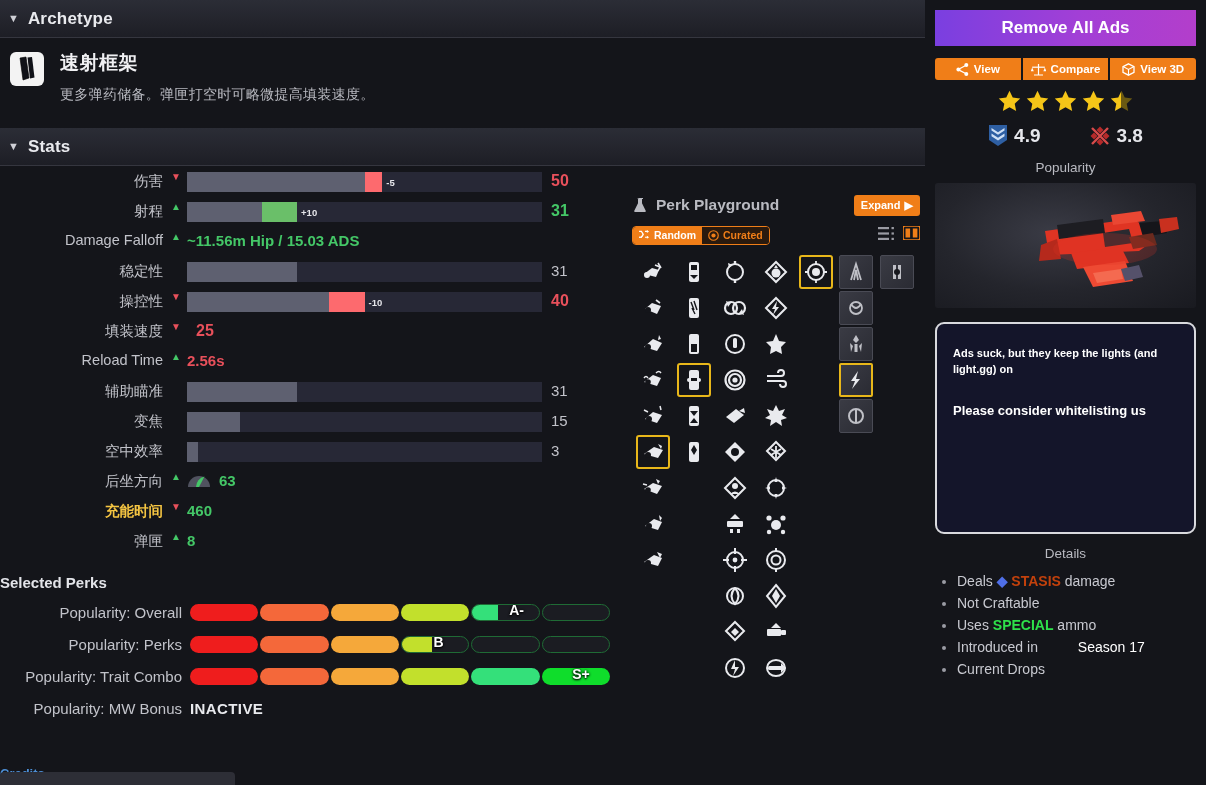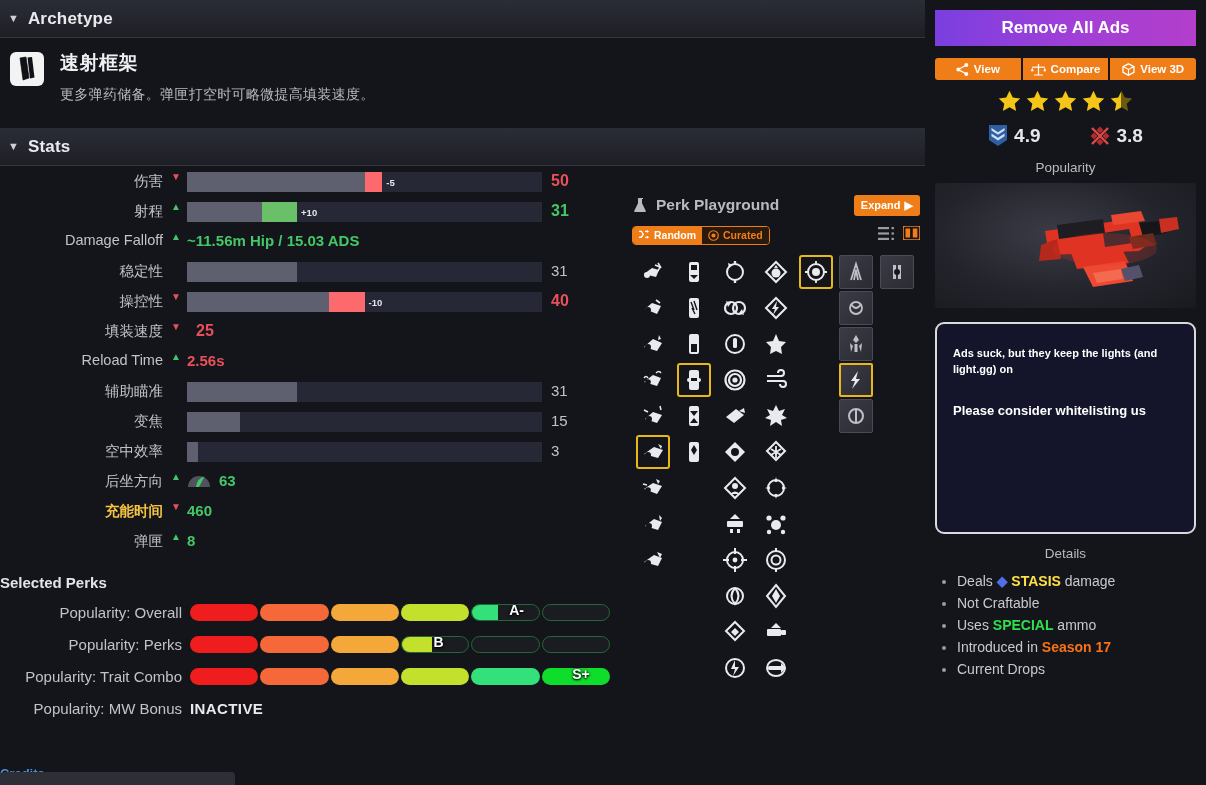--- a/index.html
+++ b/index.html
@@ -179,23 +179,23 @@
   .adbox {
     margin-top: 14px; height: 212px; border: 2px solid #d9dade; border-radius: 9px;
     background: #14152a; padding: 22px 16px;
   }
   .adbox .h { font-size: 11px; font-weight: bold; color: #fff; line-height: 1.42; }
   .adbox .p { font-size: 13px; font-weight: bold; color: #fff; margin-top: 26px; }
   .details-label { text-align: center; font-size: 13.5px; color: #b9bac1; margin-top: 12px; }
   .dlist { margin-top: 9px; padding-left: 22px; }
   .dlist li { font-size: 14px; color: #c8c9d0; line-height: 22px; list-style: disc; }
   .dlist li::marker { color: #9a9ba3; }
-  .k-stasis { color: #fde047; font-weight: bold; text-align: center; }
+  .k-stasis { color: #c2410c; font-weight: bold; text-align: center; }
   .k-special { color: #2ee04a; font-weight: bold; }
-  .k-season { color: #f97316; font-weight: bold; }
+  .k-season { color: #ffffff; font-weight: normal; margin-left: 36px; }
   .stasis-gem { color: #4f6fe8; font-weight: bold; }
 </style>
 </head>
 <body>
 
 <div class="page">
 
   <div class="main">
 
     <div class="section-head">

